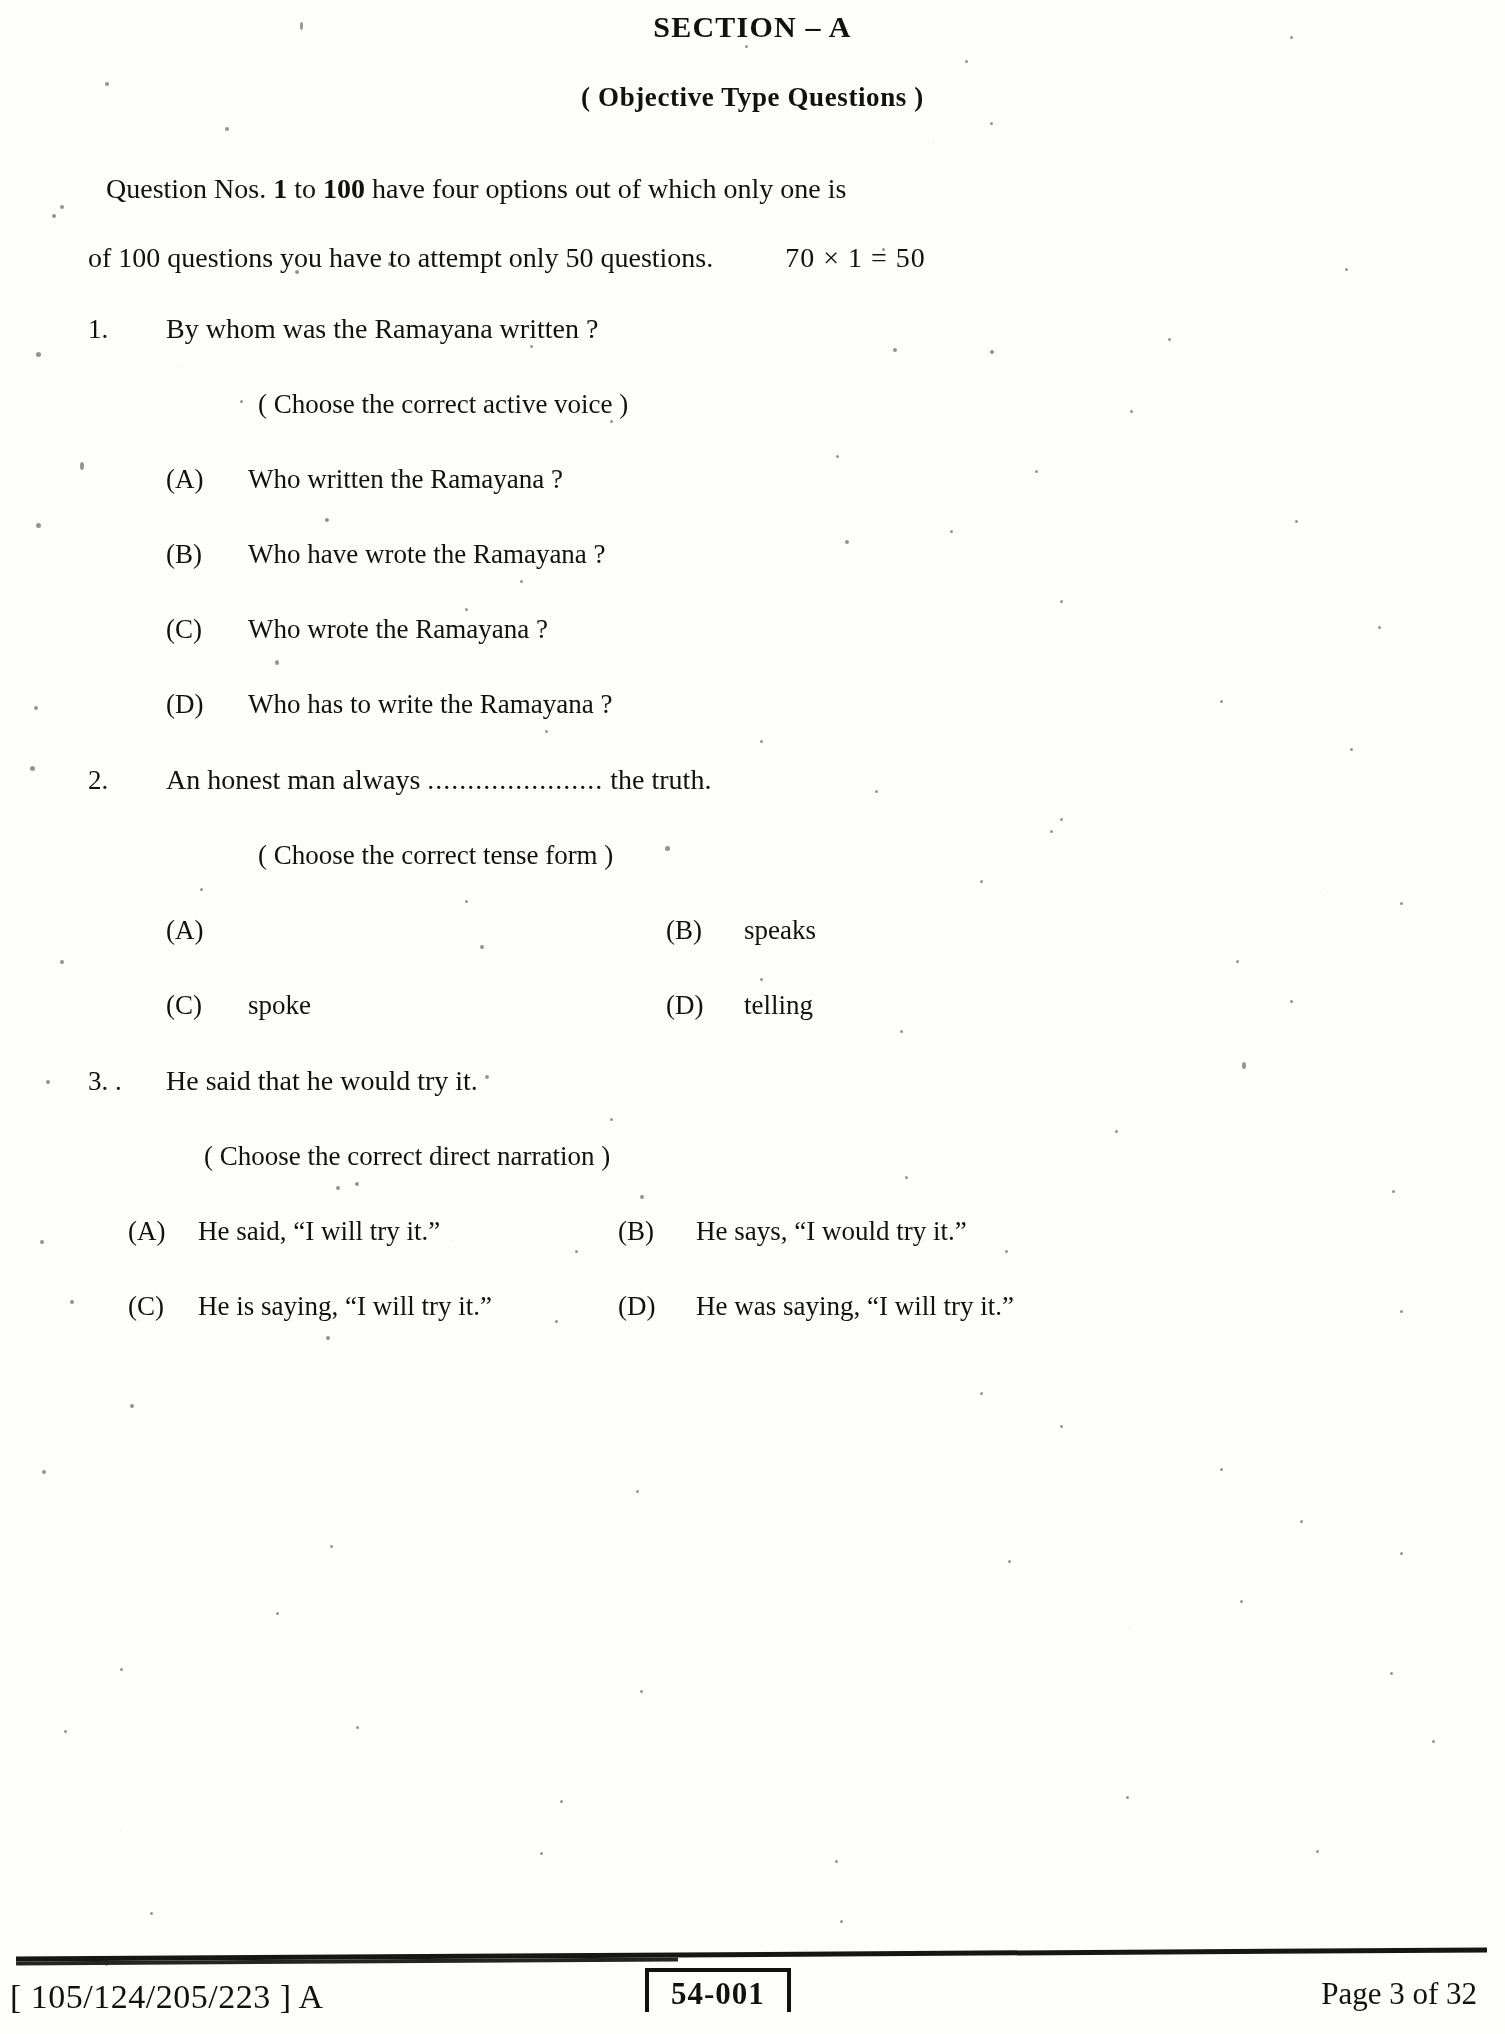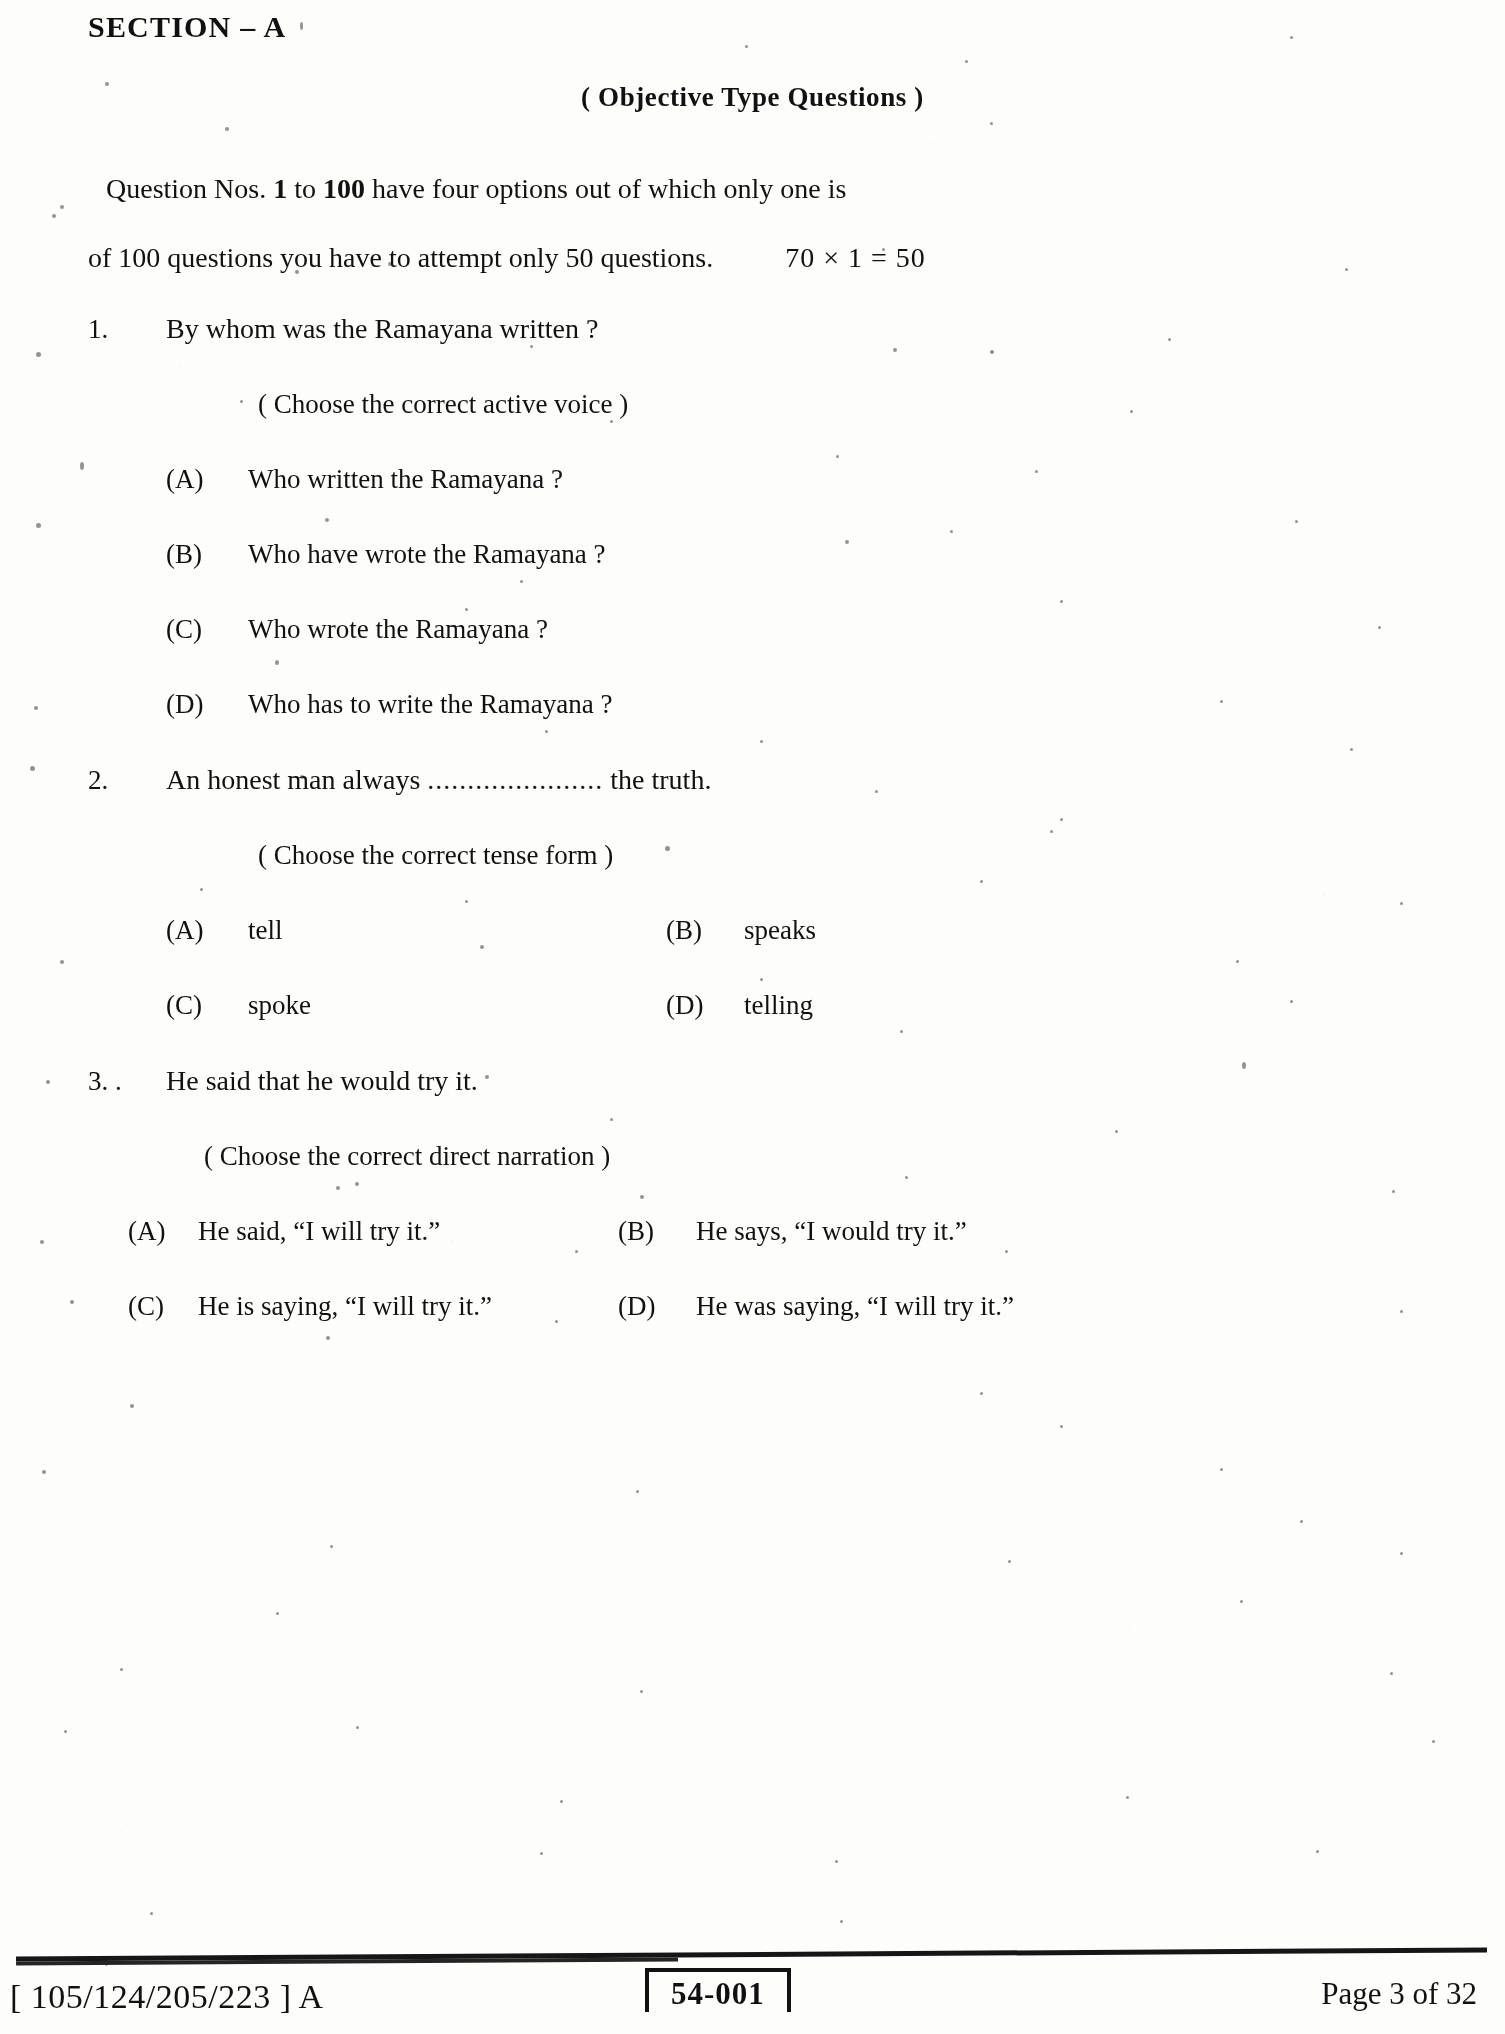--- a/index.html
+++ b/index.html
@@ -42,21 +42,21 @@
   }
 
   .content {
     position: relative;
     z-index: 2;
     padding: 0 88px;
   }
 
   
   .section-title {
-    text-align: left;
+    text-align: center;
     font-weight: bold;
     font-size: 30px;
     letter-spacing: 1.2px;
     margin: 6px 0 0 0;
     padding-top: 4px;
     font-family: "Liberation Serif", "DejaVu Serif", serif;
   }
   .section-subtitle {
     text-align: center;
     font-weight: bold;
@@ -357,21 +357,20 @@
         <div class="q-num">2.</div>
         <div class="q-text"><span>An honest man always </span><span class="dots">......................</span><span> the truth.</span></div>
       </div>
 
       <div class="q-hint">( Choose the correct tense form )</div>
 
       <div class="options two-col">
         <div class="opt-row">
           <div class="opt col-a">
             <span class="opt-label">(A)</span>
-            <span class="opt-text">tell</span>
           </div>
           <div class="opt col-b">
             <span class="opt-label" style="padding-left:0;width:78px">(B)</span>
             <span class="opt-text">speaks</span>
           </div>
         </div>
         <div class="opt-row">
           <div class="opt col-a">
             <span class="opt-label">(C)</span>
             <span class="opt-text">spoke</span>

